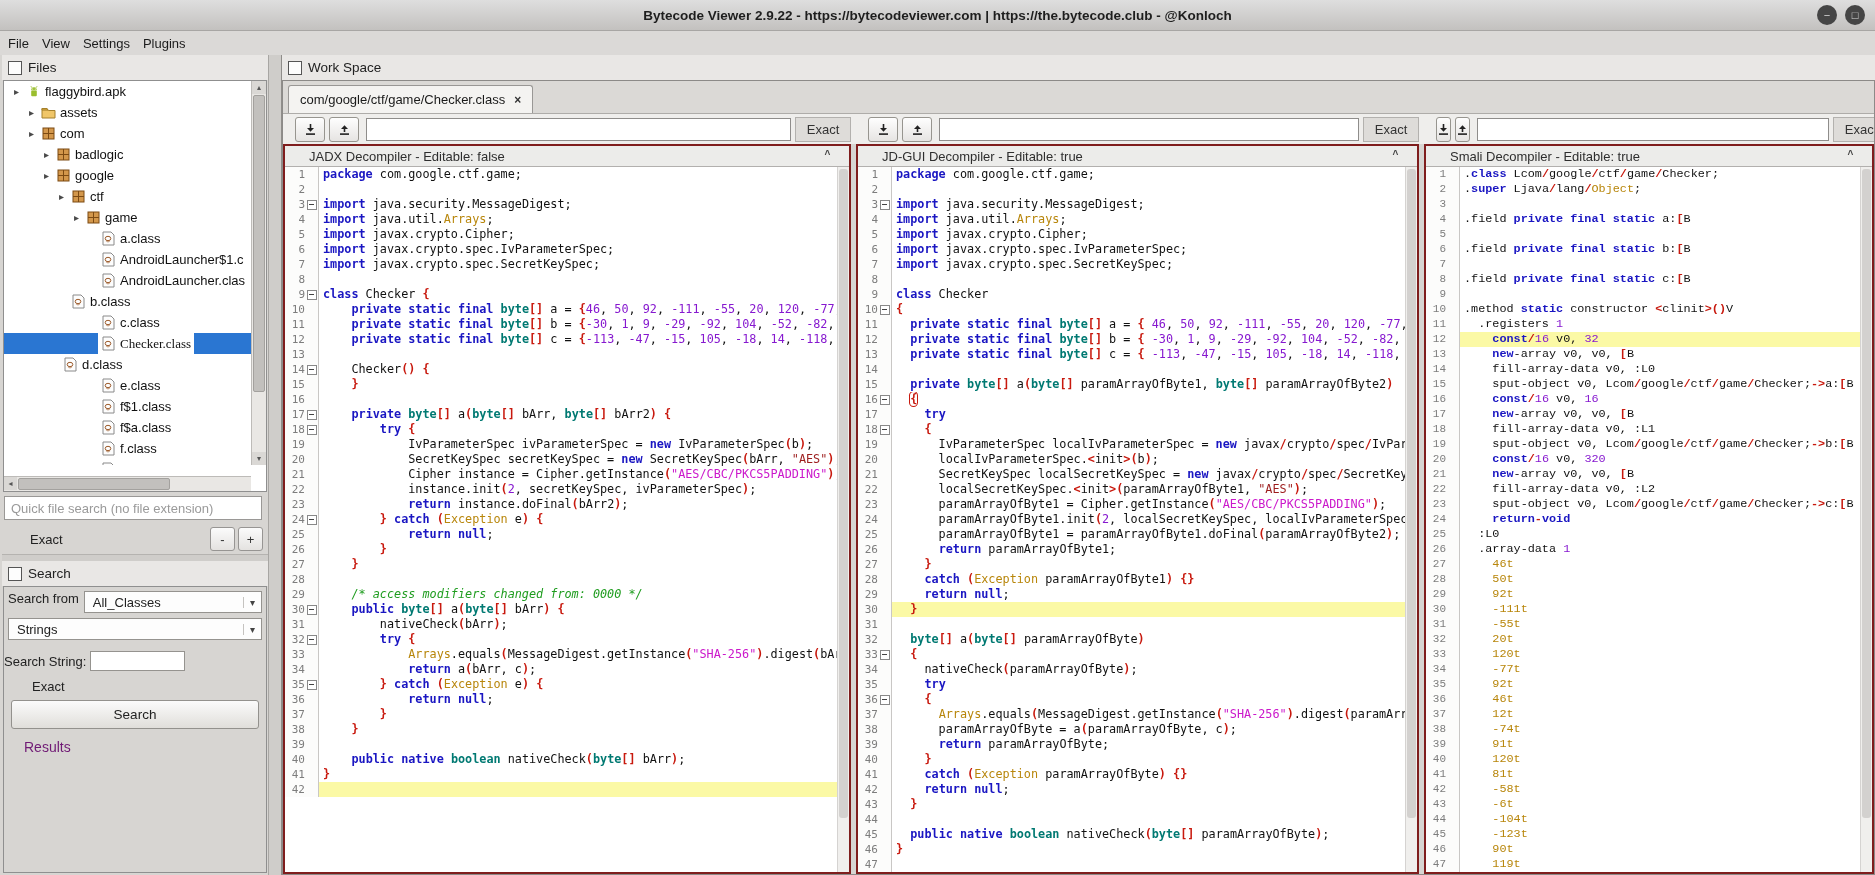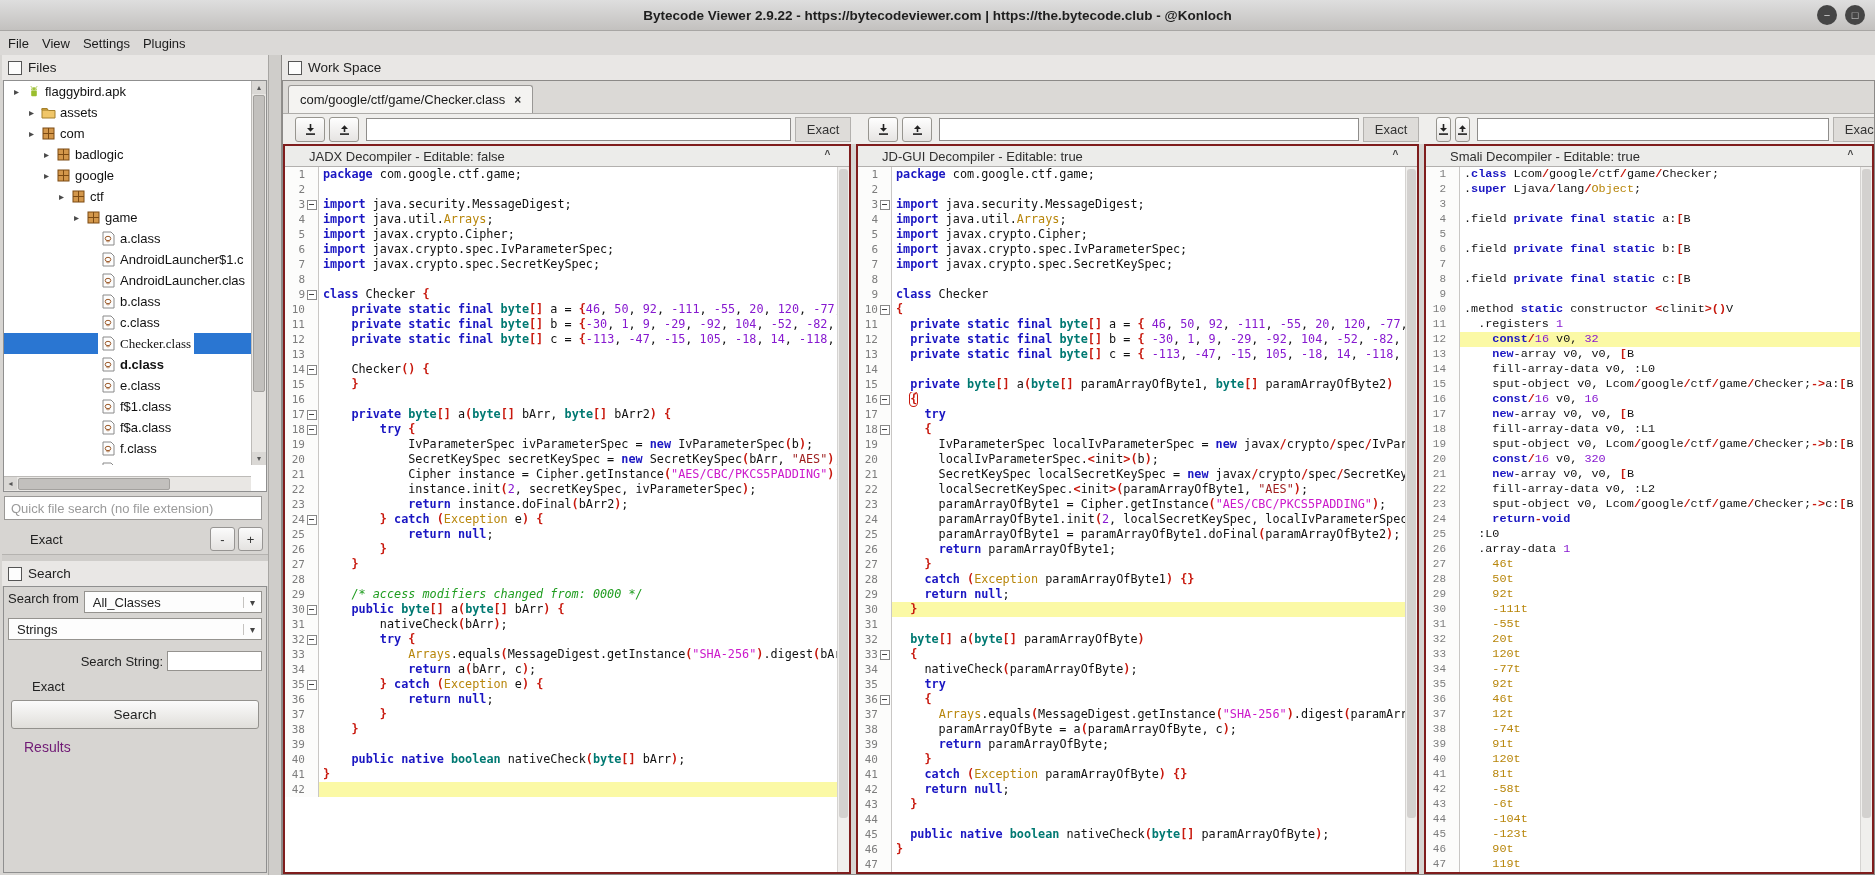--- a/index.html
+++ b/index.html
@@ -57,21 +57,21 @@
   .search-box{position:absolute;left:1px;top:531px;right:1px;bottom:0;border:1px solid #8f8f8f;
     background:#d7d5d2;}
   .sfrom-row{position:absolute;left:4px;top:4px;right:4px;height:25px;display:flex;align-items:flex-start;}
   .sfrom-lbl{font-size:13px;color:#222;margin-right:5px;}
   .combo{height:22px;background:#fdfdfd;border:1px solid #95938f;display:flex;align-items:center;
     font-size:13px;color:#222;flex:1;box-sizing:border-box;}
   .combo .cval{flex:1;padding-left:8px;}
   .combo-arrow{width:17px;text-align:center;color:#444;font-size:10px;border-left:1px solid #c5c3c0;}
   .stype-row{position:absolute;left:4px;top:31px;right:4px;height:25px;display:flex;}
   .sstring-row{position:absolute;left:0;top:62px;right:4px;height:24px;display:flex;align-items:center;
-    justify-content:flex-end;}
+    justify-content:flex-start;}
   .sstring-lbl{font-size:13px;color:#222;margin-right:4px;}
   .sstring-input{width:95px;height:20px;border:1px solid #95938f;background:#fff;box-sizing:border-box;}
   .exact2{position:absolute;left:28px;top:92px;font-size:13px;color:#222;}
   .search-btn{position:absolute;left:7px;right:7px;top:113px;height:29px;
     background:linear-gradient(#fbfbfb,#e0deda);border:1px solid #93918d;border-radius:3px;
     font-size:13.5px;color:#222;font-family:"Liberation Sans",sans-serif;}
   .results-lbl{position:absolute;left:20px;top:152px;font-size:14px;color:#701a75;}
   
   .v-divider{position:absolute;left:268px;top:55px;width:14px;height:820px;background:#cfcdca;
     border-left:1px solid #a8a6a3;border-right:1px solid #8f8d8a;box-sizing:border-box;}
@@ -294,21 +294,21 @@
             <span class="tree-icon">
               <svg width="13" height="15" viewBox="0 0 13 15">
                 <path d="M1 1h8l3 3v10H1z" fill="#fdfdfd" stroke="#8a8a8a"></path>
                 <ellipse cx="6" cy="7.5" rx="2.8" ry="2.2" fill="none" stroke="#9c5a2a"></ellipse>
                 <path d="M3.6 10.5c1.5 1.1 3.3 1.1 4.8 0z" fill="#9c5a2a"></path>
               </svg>
             </span>
             <span class="tree-label">AndroidLauncher.clas</span>
           </span>
         </div>
-        <div class="tree-row" style="padding-left: 81px;">
+        <div class="tree-row" style="padding-left: 51px;">
           <span class="tree-arrow"></span>
           <span class="tree-cell">
             <span class="tree-icon">
               <svg width="13" height="15" viewBox="0 0 13 15">
                 <path d="M1 1h8l3 3v10H1z" fill="#fdfdfd" stroke="#8a8a8a"></path>
                 <ellipse cx="6" cy="7.5" rx="2.8" ry="2.2" fill="none" stroke="#9c5a2a"></ellipse>
                 <path d="M3.6 10.5c1.5 1.1 3.3 1.1 4.8 0z" fill="#9c5a2a"></path>
               </svg>
             </span>
             <span class="tree-label">b.class</span>
@@ -333,21 +333,21 @@
             <span class="tree-icon">
               <svg width="13" height="15" viewBox="0 0 13 15">
                 <path d="M1 1h8l3 3v10H1z" fill="#fdfdfd" stroke="#8a8a8a"></path>
                 <ellipse cx="6" cy="7.5" rx="2.8" ry="2.2" fill="none" stroke="#9c5a2a"></ellipse>
                 <path d="M3.6 10.5c1.5 1.1 3.3 1.1 4.8 0z" fill="#9c5a2a"></path>
               </svg>
             </span>
             <span class="tree-label">Checker.class</span>
           </span>
         </div>
-        <div class="tree-row" style="padding-left: 81px; font-weight: bold;">
+        <div class="tree-row" style="padding-left: 43px;">
           <span class="tree-arrow"></span>
           <span class="tree-cell">
             <span class="tree-icon">
               <svg width="13" height="15" viewBox="0 0 13 15">
                 <path d="M1 1h8l3 3v10H1z" fill="#fdfdfd" stroke="#8a8a8a"></path>
                 <ellipse cx="6" cy="7.5" rx="2.8" ry="2.2" fill="none" stroke="#9c5a2a"></ellipse>
                 <path d="M3.6 10.5c1.5 1.1 3.3 1.1 4.8 0z" fill="#9c5a2a"></path>
               </svg>
             </span>
             <span class="tree-label">d.class</span>

